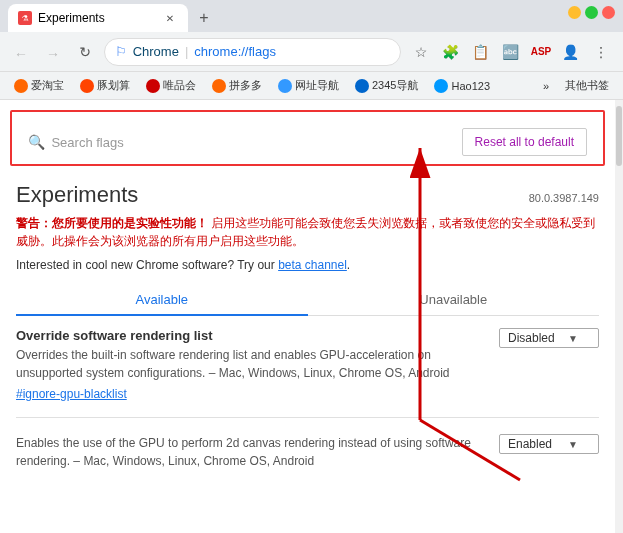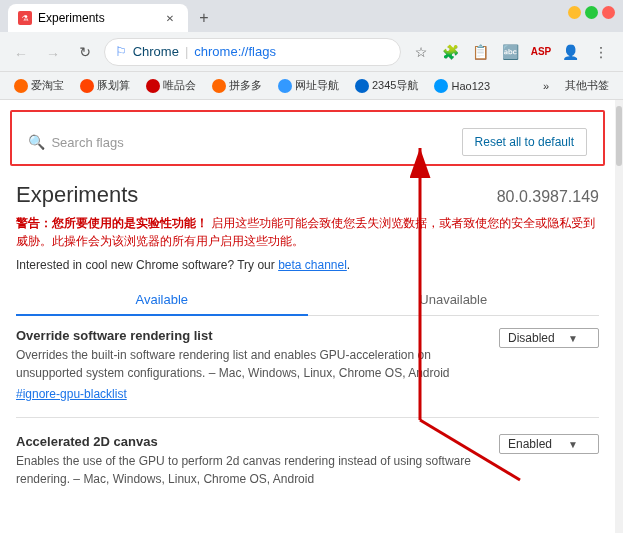--- a/index.html
+++ b/index.html
@@ -206,42 +206,42 @@
     }
     .search-input-fake {
       color: #999;
       font-size: 13px;
     }
     .reset-btn {
       background: #fff;
       border: 1px solid #ccc;
       padding: 6px 12px;
       font-size: 12px;
-      color: #0369a1;
+      color: #a21caf;
       cursor: pointer;
       border-radius: 2px;
     }
 
     
     .experiments-body {
       padding: 8px 16px 16px;
     }
     .experiments-header {
       display: flex;
       align-items: baseline;
       justify-content: space-between;
       margin-bottom: 6px;
     }
     .experiments-title {
       font-size: 22px;
       font-weight: 400;
       color: #333;
     }
     .version-text {
-      font-size: 16px;
+      font-size: 11px;
       color: #666;
     }
     .warning-text {
       font-size: 12px;
       color: #cc0000;
       margin-bottom: 8px;
       line-height: 1.5;
     }
     .warning-bold { font-weight: bold; }
     .info-text {
@@ -476,21 +476,20 @@
               <span class="select-arrow">▼</span>
             </div>
           </div>
         </div>
 
         <hr class="divider">
 
         <div class="feature-item">
           <div class="feature-row">
             <div class="feature-left">
-              <div class="feature-title">Accelerated 2D canvas</div>
               <div class="feature-desc">Enables the use of the GPU to perform 2d canvas rendering instead of using software rendering. – Mac, Windows, Linux, Chrome OS, Android</div>
             </div>
             <div class="feature-select">
               <span>Enabled</span>
               <span class="select-arrow">▼</span>
             </div>
           </div>
         </div>
 
       </div>

